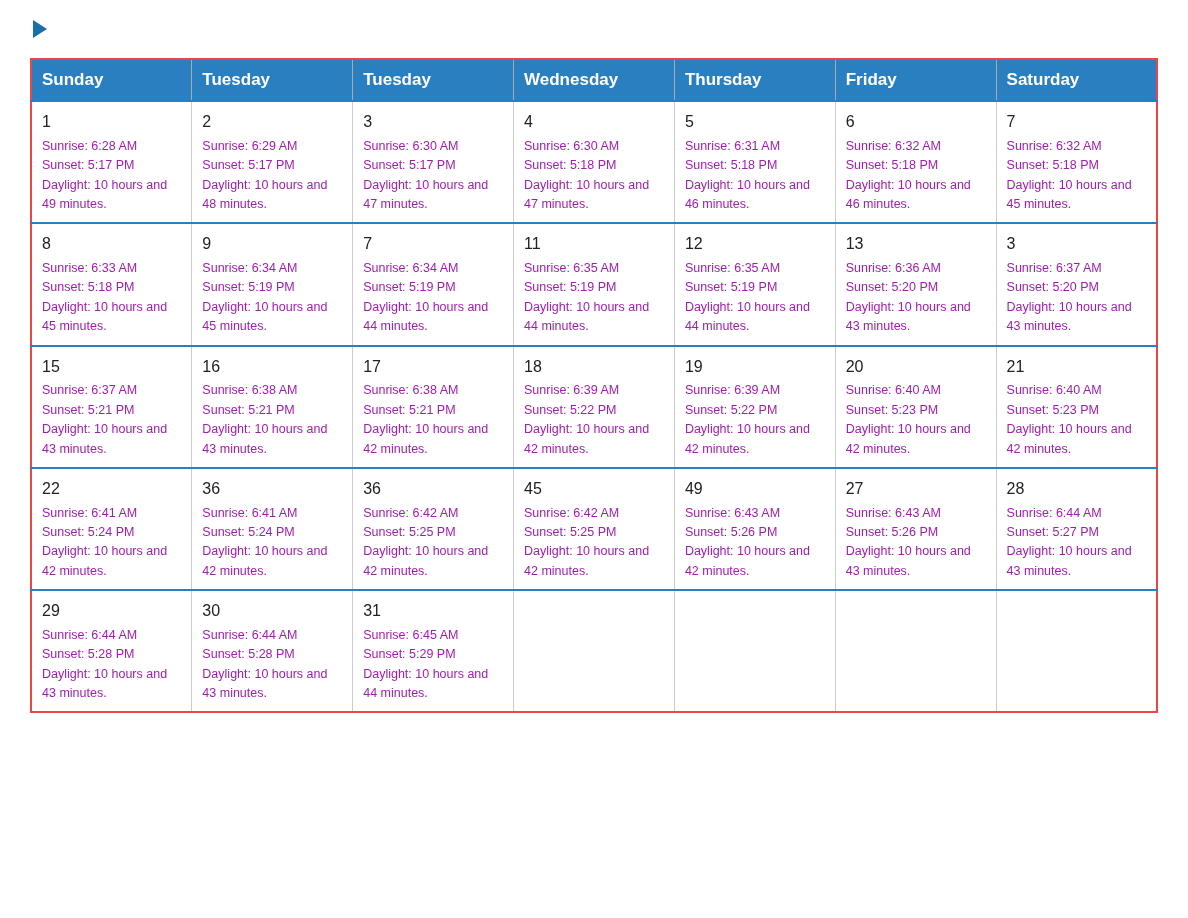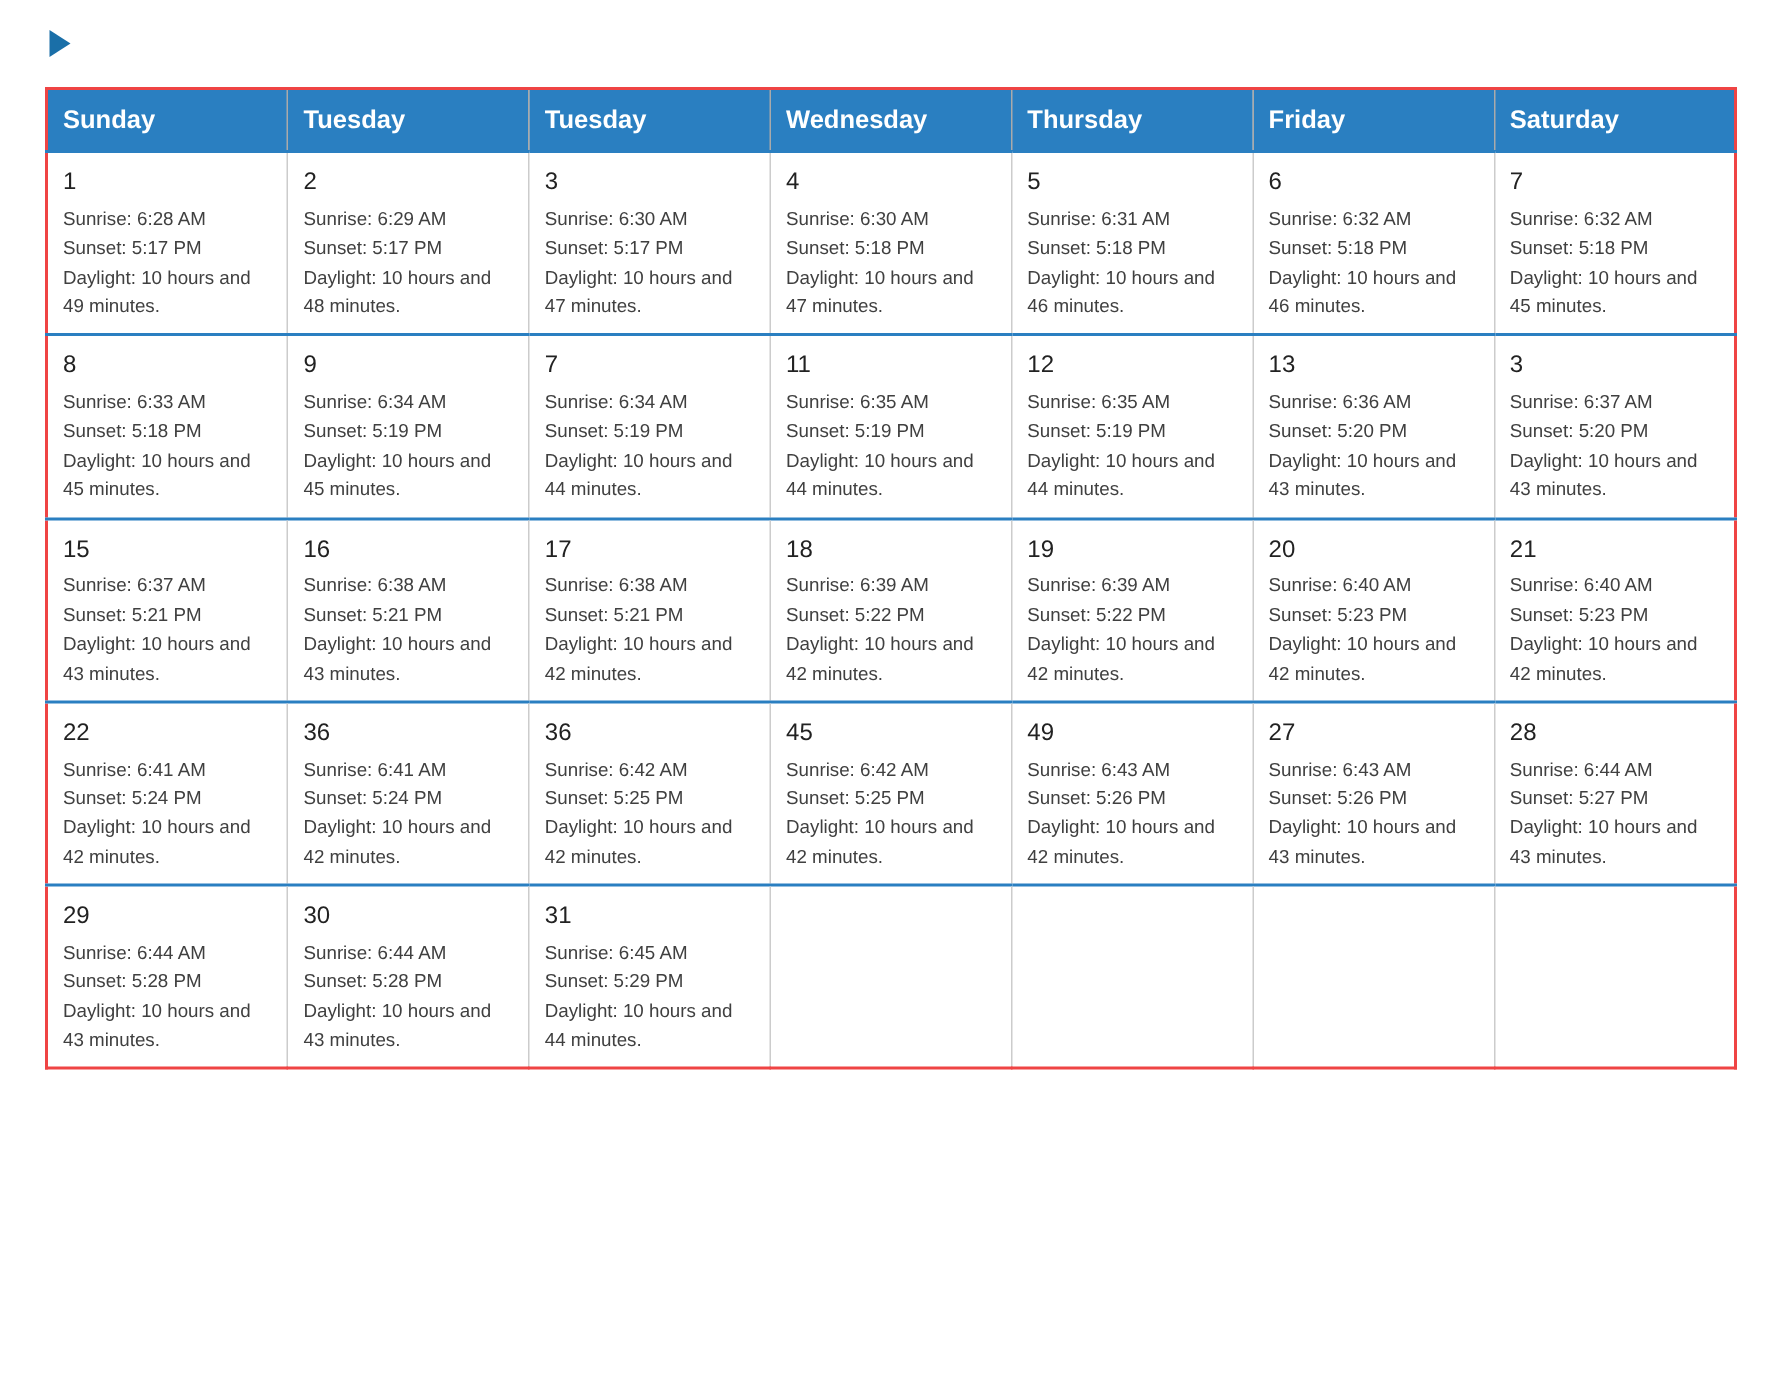--- a/index.html
+++ b/index.html
@@ -85,21 +85,21 @@
     }
     .day-number {
       font-size: 16px;
       font-weight: normal;
       color: #222;
       display: block;
       margin-bottom: 2px;
     }
     .day-info {
       font-size: 12.5px;
-      color: #404040;
+      color: #a21caf;
       text-align: right;
     }
     .calendar tr td {
       border-top: 2px solid #2a7fc1;
     }
     .calendar tr:last-child td {
       border-bottom: 1px solid #aaa;
     }
     .empty-cell {
       background: #fff;

